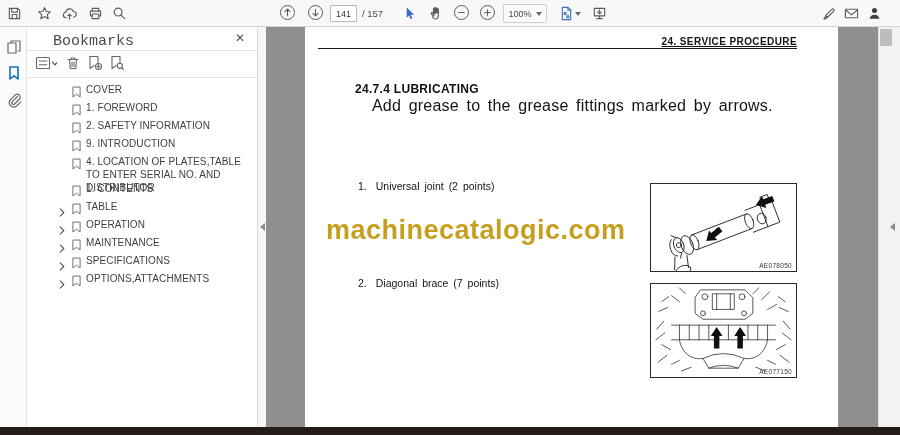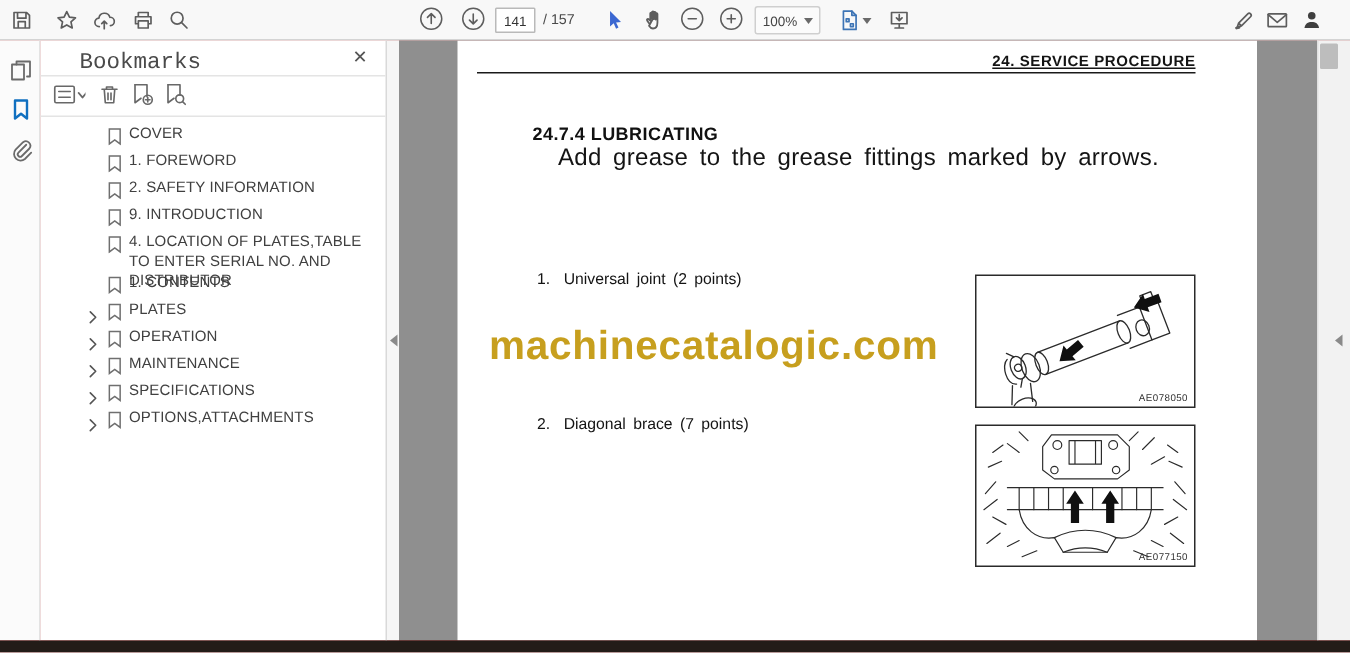--- a/index.html
+++ b/index.html
@@ -1,17 +1,17 @@
 <!DOCTYPE html>
 <html><head>
 <meta charset="utf-8">
 <style>
   * { margin:0; padding:0; box-sizing:border-box; }
   html,body { width:900px; height:435px; overflow:hidden; font-family:"Liberation Sans", sans-serif; background:#fff; }
-  #app { position:relative; width:900px; height:435px; background:#b91c1c; }
+  #app { position:relative; width:900px; height:435px; background:#ec4899; }
 
   
   .toolbar { position:absolute; left:0; top:0; width:900px; height:27px; background:#f8f8f8; border-bottom:1px solid #d4d4d4; }
   .tb-icon { position:absolute; top:5px; width:17px; height:17px; display:flex; align-items:center; justify-content:center; color:#5d5d5d; cursor:pointer; }
   .tb-icon svg { width:15px; height:15px; stroke:currentColor; fill:none; stroke-width:1.2; stroke-linecap:round; stroke-linejoin:round; }
   .circle-btn { border:1.2px solid #5d5d5d; border-radius:50%; width:15px; height:15px; }
   .circle-btn svg { width:9px; height:9px; }
   .page-box { position:absolute; left:330px; top:5px; width:27px; height:17px; border:1px solid #b9b9b9; background:#fff; font-size:9px; text-align:center; color:#333; border-radius:1px; }
   .page-total { position:absolute; left:362px; top:8px; font-size:9.5px; color:#4a4a4a; }
   .zoom-box { position:absolute; left:503px; top:4px; width:44px; height:19px; border:1px solid #cfcfcf; background:#fbfbfb; display:flex; align-items:center; justify-content:center; gap:4px; font-size:9px; color:#444; cursor:pointer; border-radius:2px; }
@@ -258,21 +258,21 @@
           </svg></span>
       <span class="bm-label">1. CONTENTS</span>
     </div>
     <div class="bm-row" style="top:173px">
       <span class="bm-chev"><svg viewBox="0 0 6 10">
             <path d="m1 1 4 4-4 4"></path>
           </svg></span>
       <span class="bm-glyph"><svg viewBox="0 0 10 13">
             <path d="M1 1h8v11L5 9 1 12z"></path>
           </svg></span>
-      <span class="bm-label">PLATES</span>
+      <span class="bm-label">TABLE</span>
     </div>
     <div class="bm-row" style="top:191px">
       <span class="bm-chev"><svg viewBox="0 0 6 10">
             <path d="m1 1 4 4-4 4"></path>
           </svg></span>
       <span class="bm-glyph"><svg viewBox="0 0 10 13">
             <path d="M1 1h8v11L5 9 1 12z"></path>
           </svg></span>
       <span class="bm-label">OPERATION</span>
     </div>

